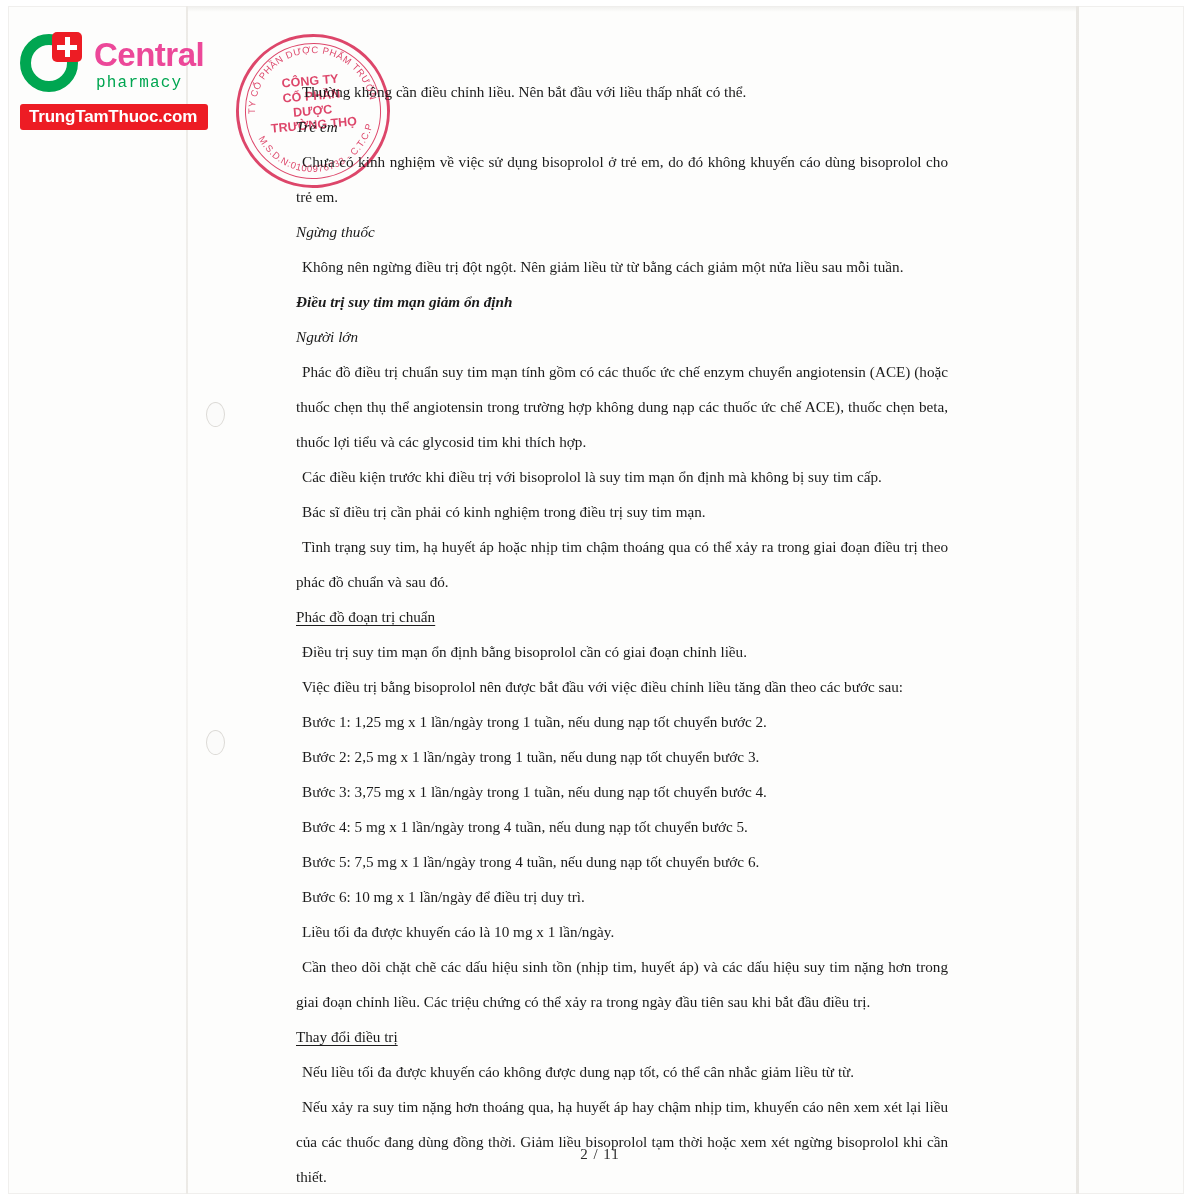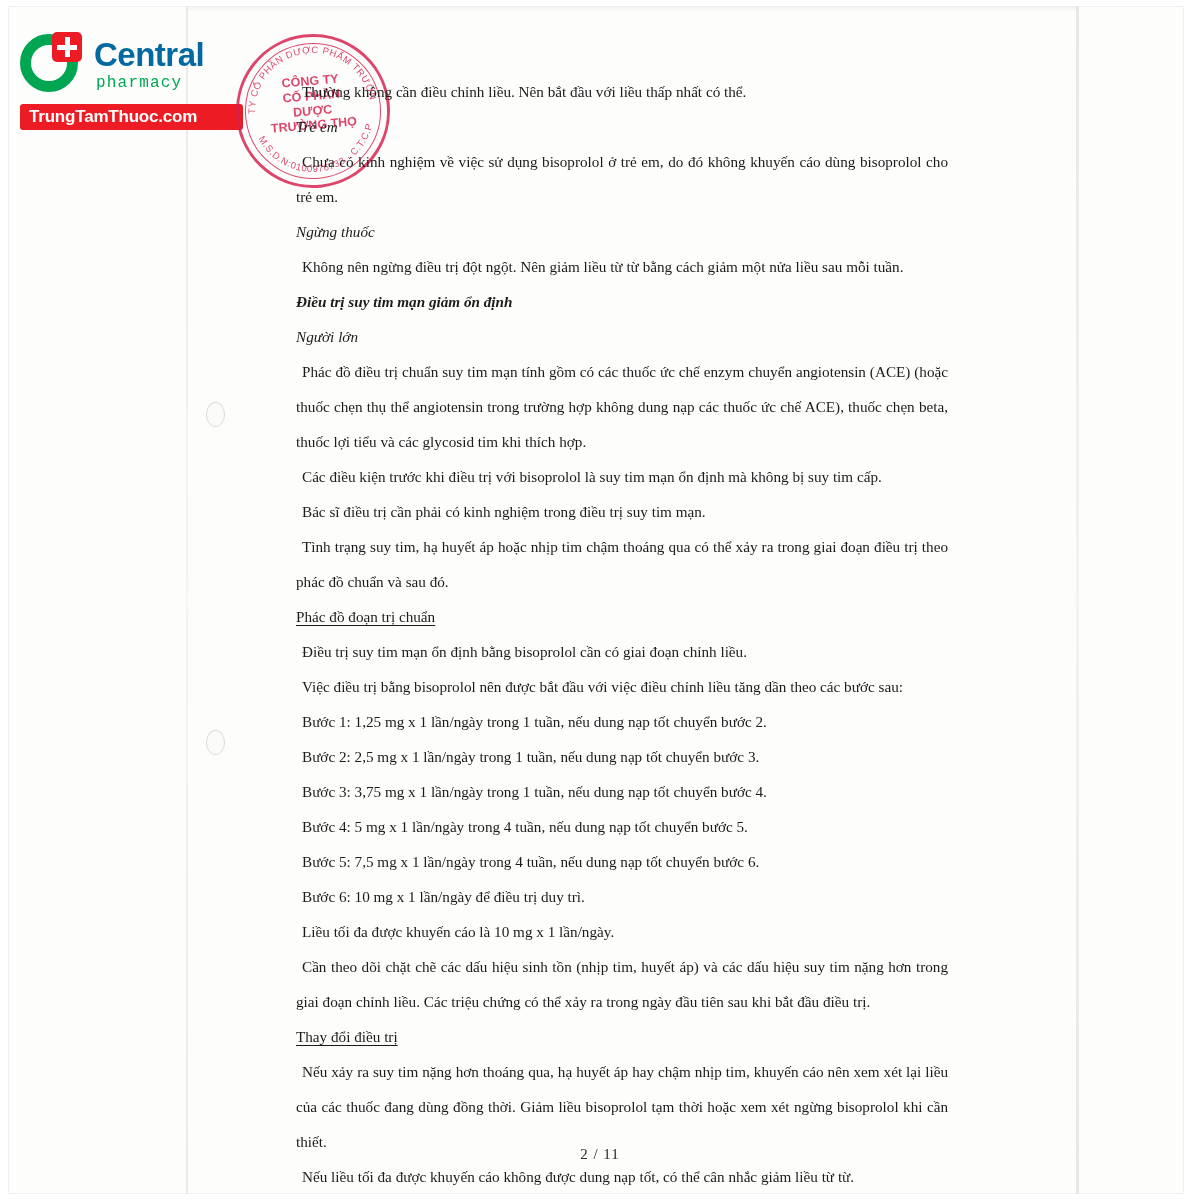--- a/index.html
+++ b/index.html
@@ -114,37 +114,37 @@
   .logo-cross:after {
     left: 5px; top: 12.5px; width: 20px; height: 5px;
   }
   .logo-word {
     position: absolute;
     left: 82px;
     top: 6px;
     font-family: "Liberation Sans", sans-serif;
     font-size: 33px;
     font-weight: bold;
-    color: #0369a1;
+    color: #ec4899;
     letter-spacing: -0.5px;
   }
   .logo-sub {
     position: absolute;
     left: 84px;
     top: 44px;
     font-family: Liberation Mono, monospace;
     font-size: 16px;
     color: #00a651;
     letter-spacing: 1.2px;
   }
   .logo-bar {
     position: absolute;
     left: 8px;
     top: 74px;
-    width: 223px;
+    width: 188px;
     height: 26px;
     background: #ed1c24;
     border-radius: 3px;
   }
   .logo-bar span {
     position: absolute;
     left: 9px;
     top: 3px;
     font-family: "Liberation Sans", sans-serif;
     font-size: 17px;
@@ -303,19 +303,19 @@
     <p class="p-indent">Việc điều trị bằng bisoprolol nên được bắt đầu với việc điều chỉnh liều tăng dần theo các bước sau:</p>
     <p class="p-indent nowrap-just">Bước 1: 1,25 mg x 1 lần/ngày trong 1 tuần, nếu dung nạp tốt chuyển bước 2.</p>
     <p class="p-indent nowrap-just">Bước 2: 2,5 mg x 1 lần/ngày trong 1 tuần, nếu dung nạp tốt chuyển bước 3.</p>
     <p class="p-indent nowrap-just">Bước 3: 3,75 mg x 1 lần/ngày trong 1 tuần, nếu dung nạp tốt chuyển bước 4.</p>
     <p class="p-indent nowrap-just">Bước 4: 5 mg x 1 lần/ngày trong 4 tuần, nếu dung nạp tốt chuyển bước 5.</p>
     <p class="p-indent nowrap-just">Bước 5: 7,5 mg x 1 lần/ngày trong 4 tuần, nếu dung nạp tốt chuyển bước 6.</p>
     <p class="p-indent nowrap-just">Bước 6: 10 mg x 1 lần/ngày để điều trị duy trì.</p>
     <p class="p-indent nowrap-just">Liều tối đa được khuyến cáo là 10 mg x 1 lần/ngày.</p>
     <p class="p-indent">Cần theo dõi chặt chẽ các dấu hiệu sinh tồn (nhịp tim, huyết áp) và các dấu hiệu suy tim nặng hơn trong giai đoạn chỉnh liều. Các triệu chứng có thể xảy ra trong ngày đầu tiên sau khi bắt đầu điều trị.</p>
     <p class="ul">Thay đổi điều trị</p>
+    <p class="p-indent nowrap-just">Nếu liều tối đa được khuyến cáo không được dung nạp tốt, có thể cân nhắc giảm liều từ từ.</p>
     <p class="p-indent">Nếu xảy ra suy tim nặng hơn thoáng qua, hạ huyết áp hay chậm nhịp tim, khuyến cáo nên xem xét lại liều của các thuốc đang dùng đồng thời. Giảm liều bisoprolol tạm thời hoặc xem xét ngừng bisoprolol khi cần thiết.</p>
-    <p class="p-indent nowrap-just">Nếu liều tối đa được khuyến cáo không được dung nạp tốt, có thể cân nhắc giảm liều từ từ.</p>
   </div>
 
   <div class="footer">2 / 11</div>
 
 </div>
 
 </body></html>

